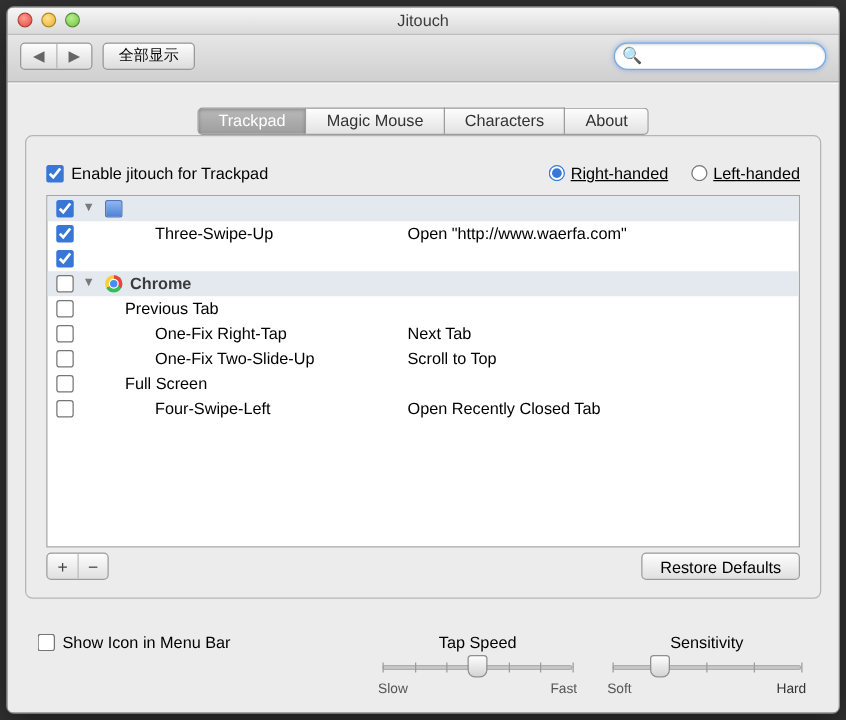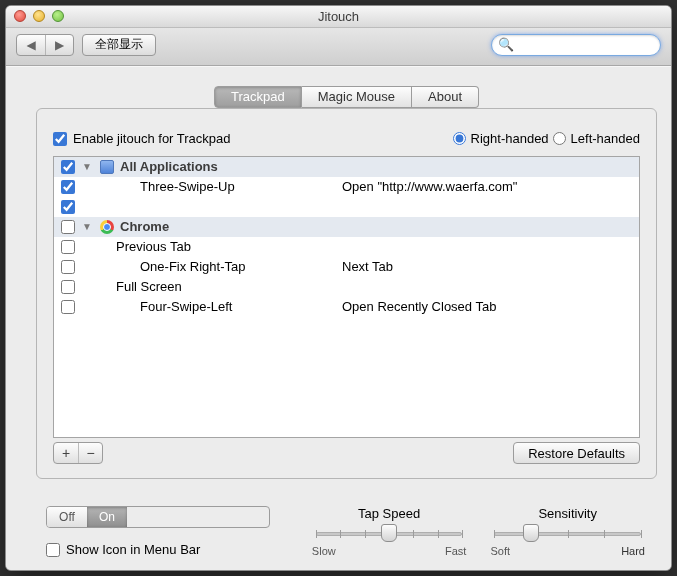--- a/index.html
+++ b/index.html
@@ -77,21 +77,21 @@
     box-shadow: inset 0 1px 2px rgba(0,0,0,0.15), 0 0 4px rgba(80,140,240,0.6);
     border-color:#79a9e0;
   }
   .searchwrap .sicon {
     position:absolute; left:7px; top:3px; color:#888; font-size:13px;
   }
   .content {
     position:absolute; top:60px; bottom:0; left:0; right:0;
     background:#ececec;
     box-shadow: inset 0 1px 0 #f7f7f7;
-    padding: 0 0 10px 16px;
+    padding: 0 0 10px 0;
   }
   
   .tabs-wrap { position:relative; margin-top:20px; }
   .tabstrip {
     display:flex; justify-content:center;
   }
   .tabstrip .tab {
     height:22px; padding:0 16px;
     background: linear-gradient(#fdfdfd,#e2e2e2);
     border:1px solid #9c9c9c;
@@ -116,21 +116,21 @@
     top:-11px;
     padding-top:22px;
   }
   .tabs-wrap .tabstrip { position:relative; z-index:2; }
   .pane { z-index:1; }
   .row { display:flex; align-items:center; }
   .toprow { justify-content:space-between; margin-bottom:10px; }
   label.cb { display:flex; align-items:center; gap:6px; font-size:13px; }
   input[type=checkbox] { width:14px; height:14px; accent-color:#3877d6; }
   input[type=radio] { accent-color:#3877d6; }
-  .radios { display:flex; gap:4px; font-size:13px; }
+  .radios { display:flex; gap:18px; font-size:13px;text-decoration:underline; }
   .radios label { display:flex; align-items:center; gap:5px; }
   .tablebox {
     border:1px solid #a5a5a5;
     background:#fff;
     height:282px;
     overflow:auto;
     font-size:13px;
   }
   .trow {
     display:flex; align-items:center;
@@ -236,20 +236,21 @@
       <span class="sicon">🔍</span>
       <input type="text" placeholder="" style="">
     </div>
   </div>
 
   <div class="content">
     <div class="tabs-wrap">
       <div class="tabstrip">
         <div class="tab active">Trackpad</div>
         <div class="tab">Magic Mouse</div>
+        <div class="tab">Characters</div>
         <div class="tab">About</div>
       </div>
 
       <div class="pane">
         <div class="row toprow">
           <label class="cb">
             <input type="checkbox" checked="" style="">
             <span>Enable jitouch for Trackpad</span>
           </label>
           <div class="radios">
@@ -266,21 +267,20 @@
 
         <div class="tablebox">
           <div class="trow group">
             <div class="cbcell">
                 <input type="checkbox" checked="" style="">
               </div>
             <div class="discl">▼</div>
             <div class="iconcell">
                 <span class="appicon"></span>
               </div>
-            <div class="gesture">All Applications</div>
             <div class="action"></div>
           </div>
           <div class="trow child">
             <div class="cbcell">
                 <input type="checkbox" checked="" style="">
               </div>
             <div class="discl"></div>
               <div class="iconcell"></div>
             <div class="gesture">Three-Swipe-Up</div>
             <div class="action">Open "http://www.waerfa.com"</div>
@@ -312,20 +312,29 @@
             <div class="action">Previous Tab</div>
           </div>
           <div class="trow child">
             <div class="cbcell">
                 <input type="checkbox" style="">
               </div>
             <div class="discl"></div>
               <div class="iconcell"></div>
             <div class="gesture">One-Fix Right-Tap</div>
             <div class="action">Next Tab</div>
+          </div>
+          <div class="trow child">
+            <div class="cbcell">
+                <input type="checkbox" style="">
+              </div>
+            <div class="discl"></div>
+              <div class="iconcell"></div>
+            <div class="gesture">One-Fix Two-Slide-Up</div>
+            <div class="action">Scroll to Top</div>
           </div>
           <div class="trow child">
             <div class="cbcell">
                 <input type="checkbox" style="">
               </div>
             <div class="discl"></div>
               <div class="iconcell"></div>
             <div class="action">Full Screen</div>
           </div>
           <div class="trow child">
@@ -344,24 +353,20 @@
             <button>+</button>
             <button>−</button>
           </div>
           <button class="btn">Restore Defaults</button>
         </div>
       </div>
     </div>
 
     <div class="bottom">
       <div class="leftcol">
-        <div class="onoff">
-          <button class="off">Off</button>
-          <button class="on">On</button>
-        </div>
         <label class="cb">
           <input type="checkbox" style="">
           <span>Show Icon in Menu Bar</span>
         </label>
       </div>
 
       <div style="flex:1"></div>
 
       <div class="slidergroup">
         <span class="sglabel">Tap Speed</span>

